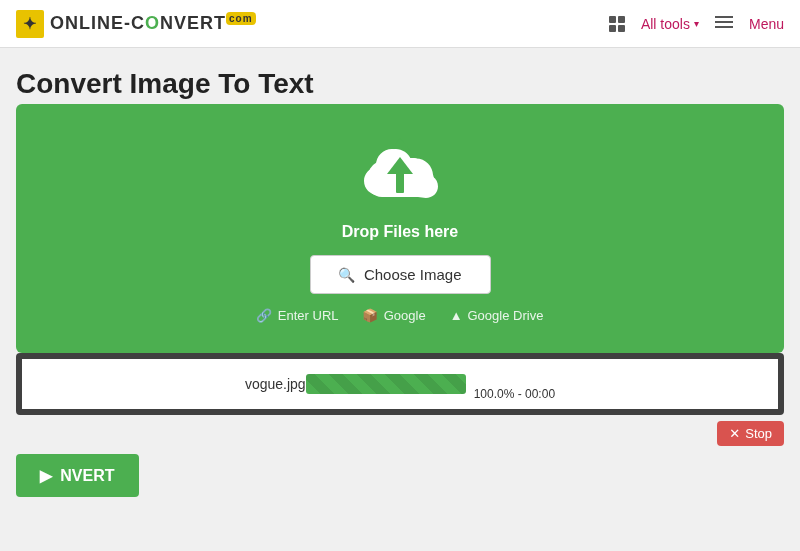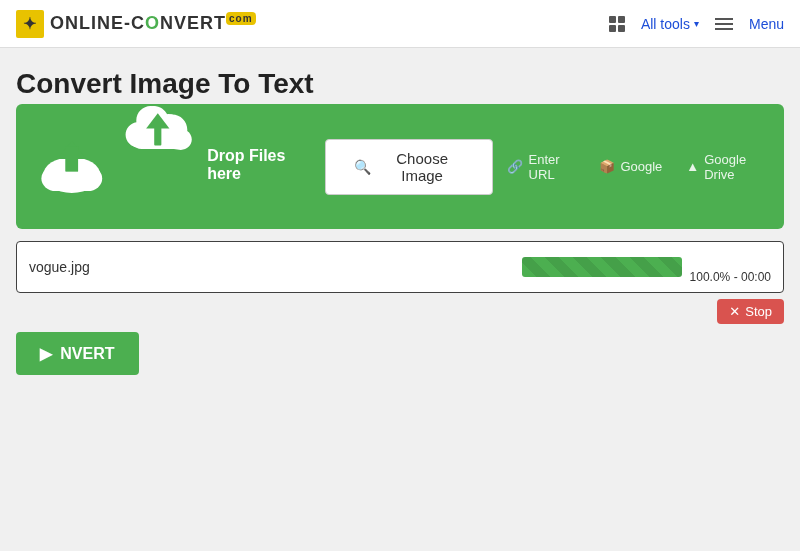--- a/index.html
+++ b/index.html
@@ -45,23 +45,23 @@
       font-size: 10px;
       background: #e8c200;
       padding: 1px 3px;
       border-radius: 4px;
       vertical-align: super;
       font-weight: bold;
       color: #333;
     }
     .nav-right {
       display: flex;
-      align-items: center;
+      align-items: flex-start;
       gap: 16px;
-      color: #1d4ed8;
+      color: #be185d;
     }
     .nav-right .grid-icon {
       display: inline-grid;
       grid-template-columns: 1fr 1fr;
       gap: 2px;
       width: 16px;
       height: 16px;
     }
     .nav-right .grid-icon span {
       background: #555;
@@ -111,24 +111,23 @@
       color: #666;
       margin-bottom: 16px;
     }
 
     
     .dropzone {
       background: #4caf50;
       border-radius: 6px;
       padding: 30px 20px;
       display: flex;
-      flex-direction: row;
+      flex-direction: column;
       align-items: center;
       gap: 14px;
-      margin-bottom: 12px;
     }
     .cloud-upload-icon {
       width: 80px;
       height: 65px;
     }
     .drop-text {
       color: #fff;
       font-size: 16px;
       font-weight: bold;
     }
@@ -160,26 +159,26 @@
       display: flex;
       align-items: center;
       gap: 5px;
       font-size: 13px;
       text-decoration: none;
     }
 
     
     .file-row {
       background: #fff;
-      border: 1px solid #404040;
+      border: 6px solid #404040;
       border-radius: 4px;
       padding: 8px 12px;
       display: flex;
       align-items: center;
-      justify-content: space-between;
+      justify-content: center;
       margin-bottom: 6px;
     }
     .file-name {
       font-size: 14px;
       color: #333;
     }
     .file-progress-area {
       display: flex;
       align-items: center;
       gap: 8px;

